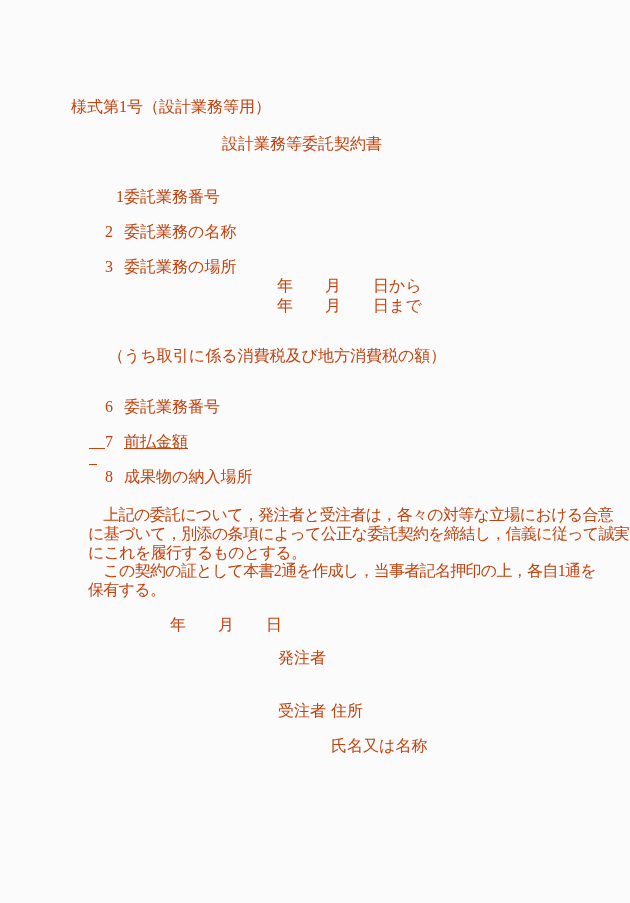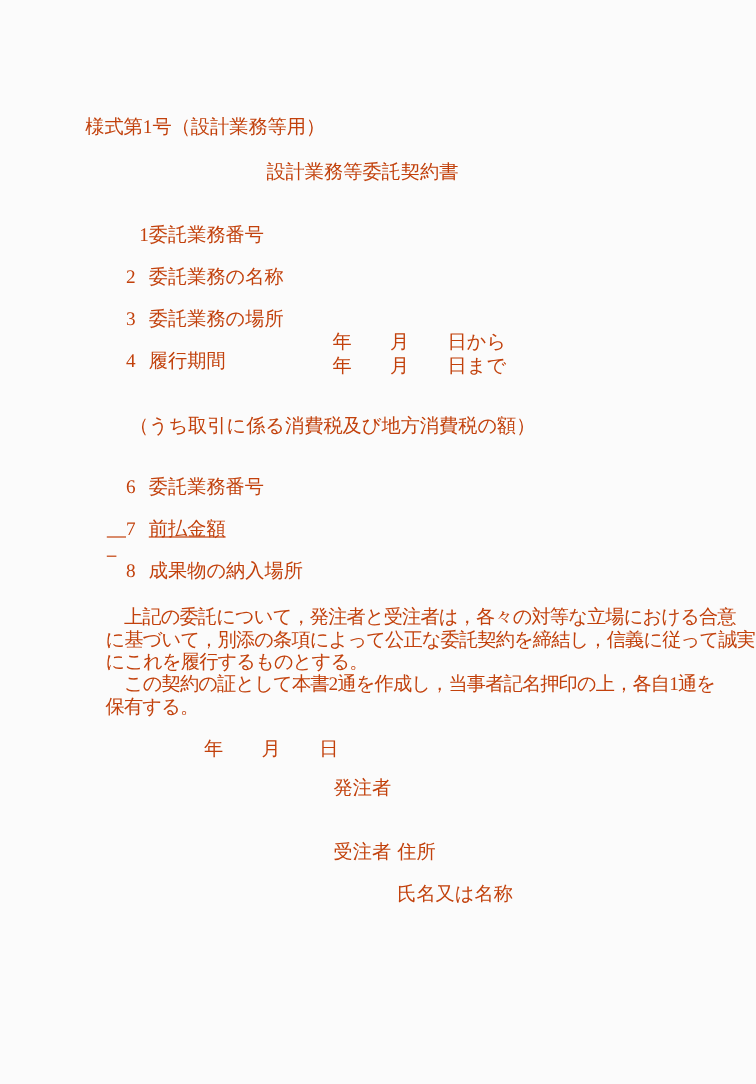--- a/index.html
+++ b/index.html
@@ -73,23 +73,20 @@
   </div>
 
   <div class="ln item t-item2">
     <span class="no">2</span><span>委託業務の名称</span>
   </div>
 
   <div class="ln item t-item3">
     <span class="no">3</span><span>委託業務の場所</span>
   </div>
 
-  <div class="ln item t-item4">
-    <span class="no">4</span><span>履行期間</span>
-  </div>
   <div class="ln period-from">年　　月　　日から</div>
   <div class="ln period-to">年　　月　　日まで</div>
 
   <div class="ln item5-note">（うち取引に係る消費税及び地方消費税の額）</div>
 
   <div class="ln item t-item6">
     <span class="no">6</span><span>委託業務番号</span>
   </div>
 
   <div class="ln item t-item7">

